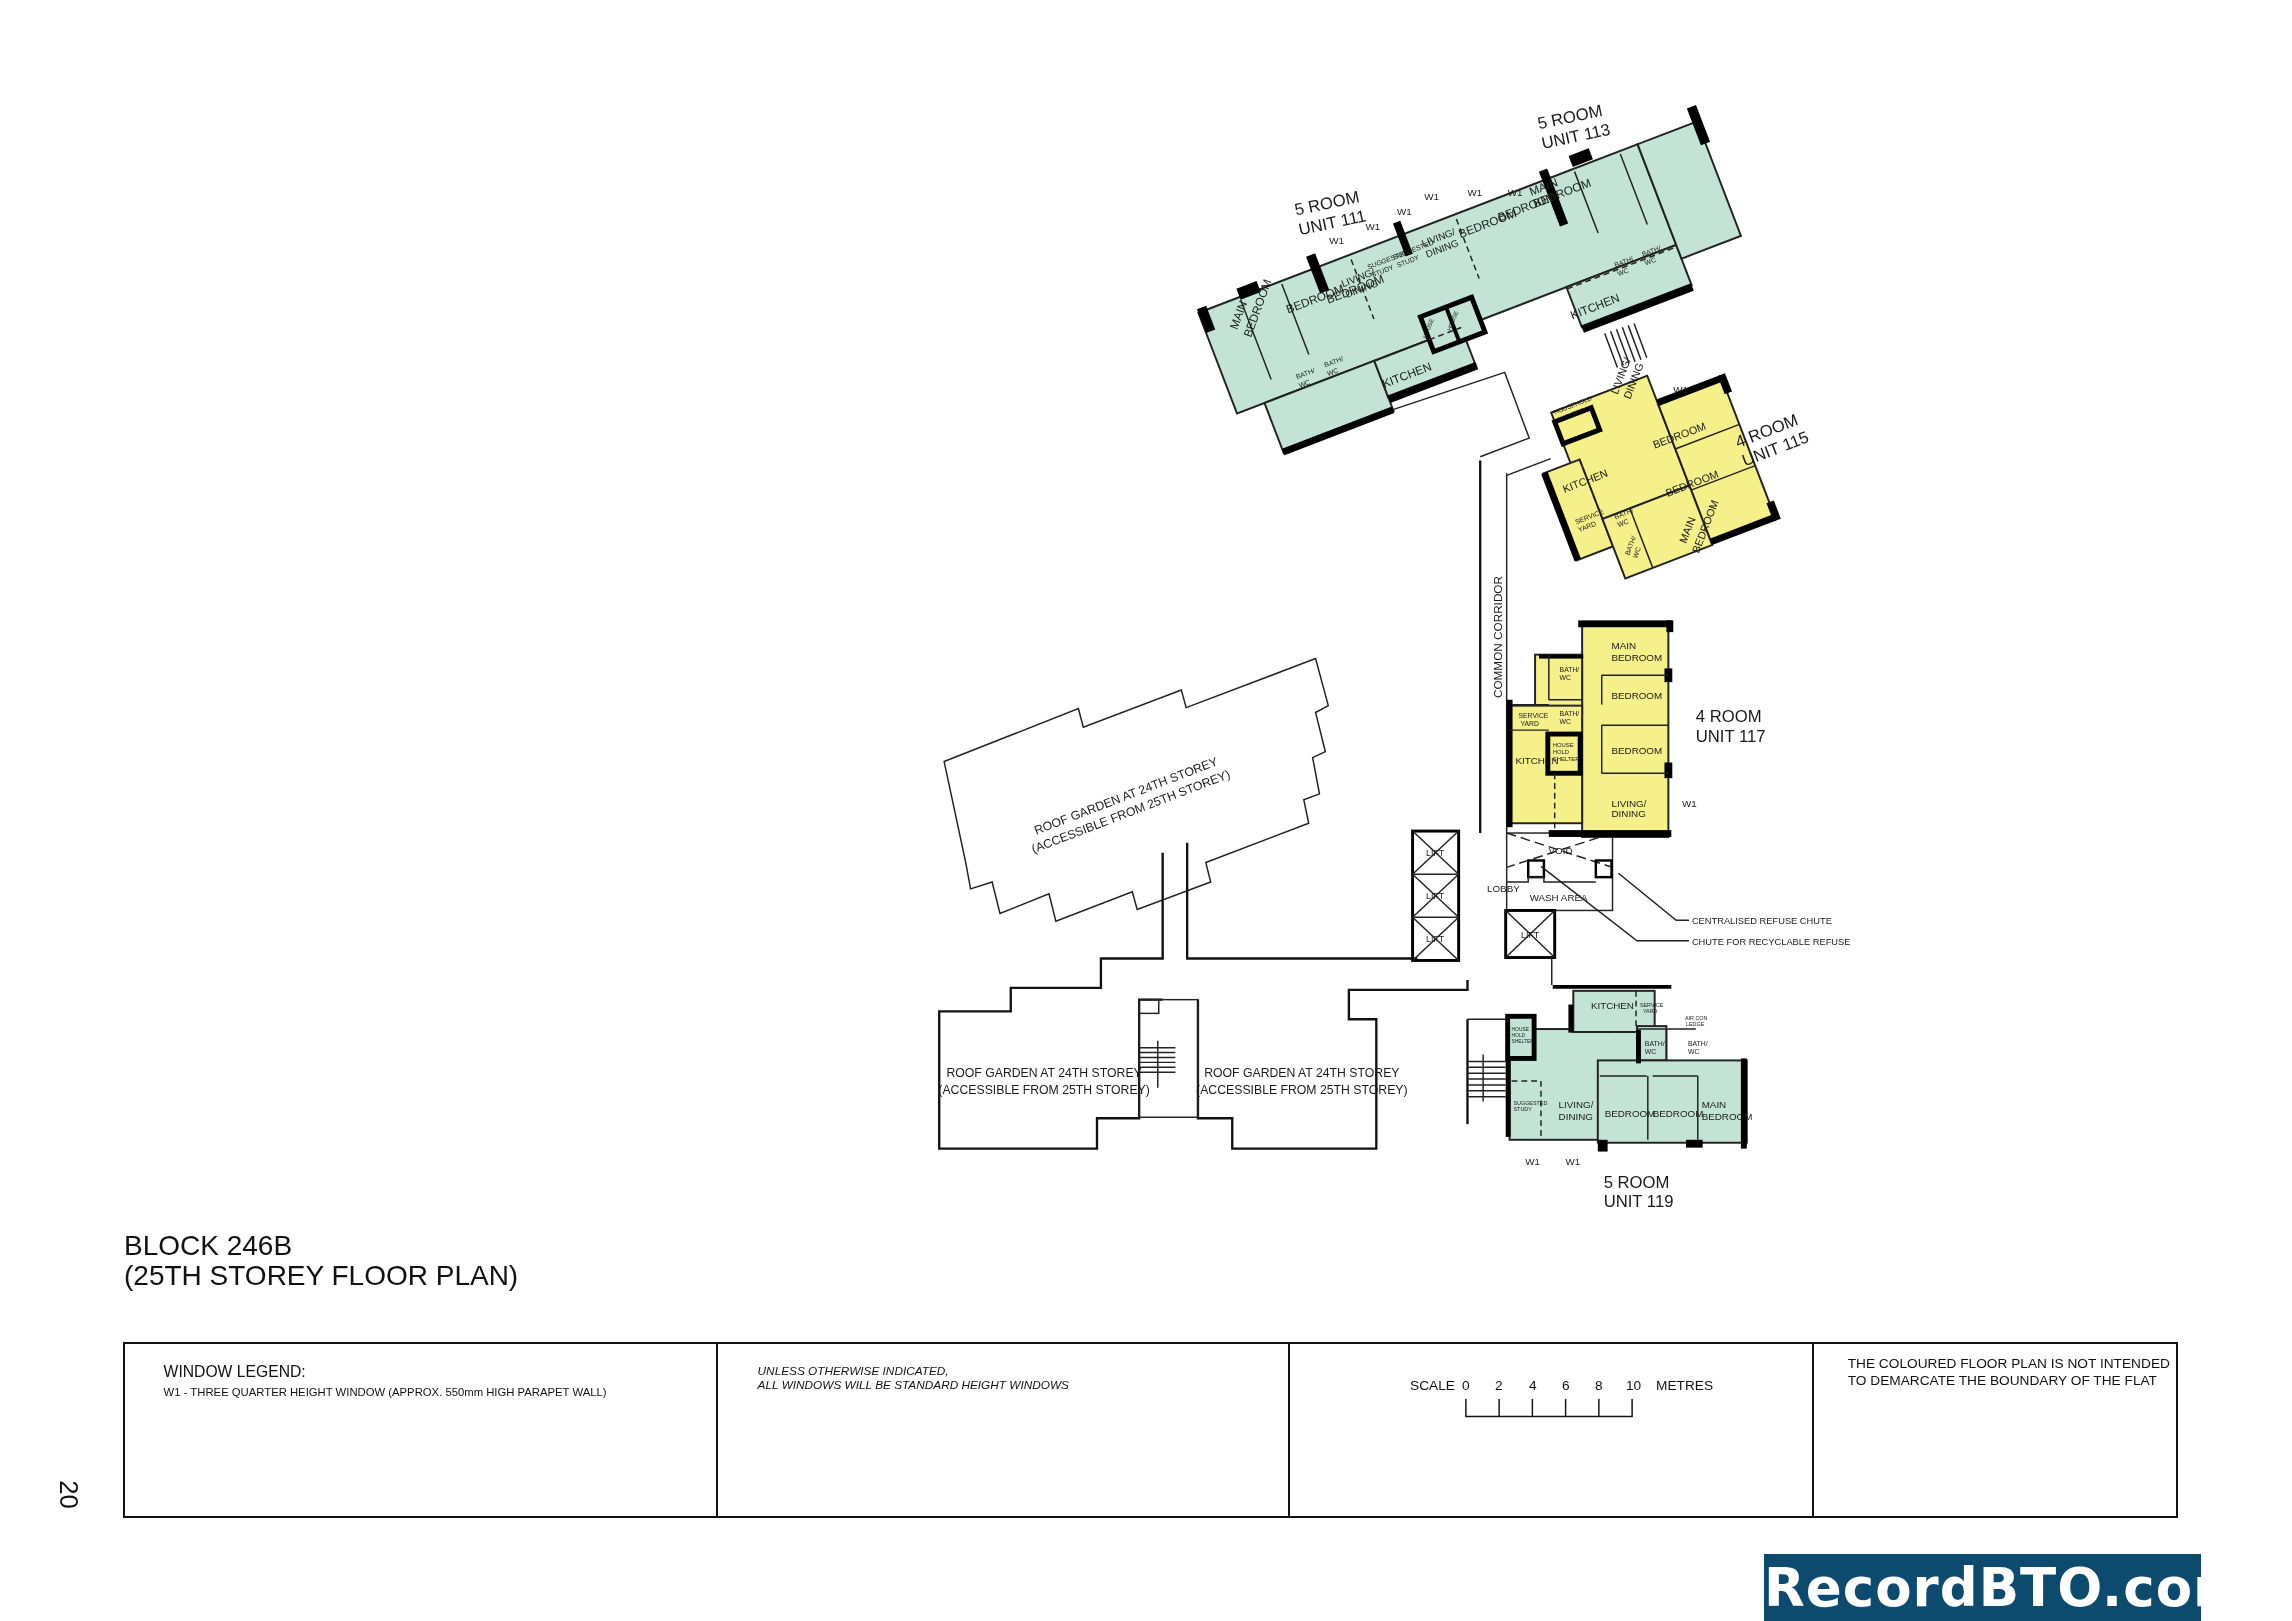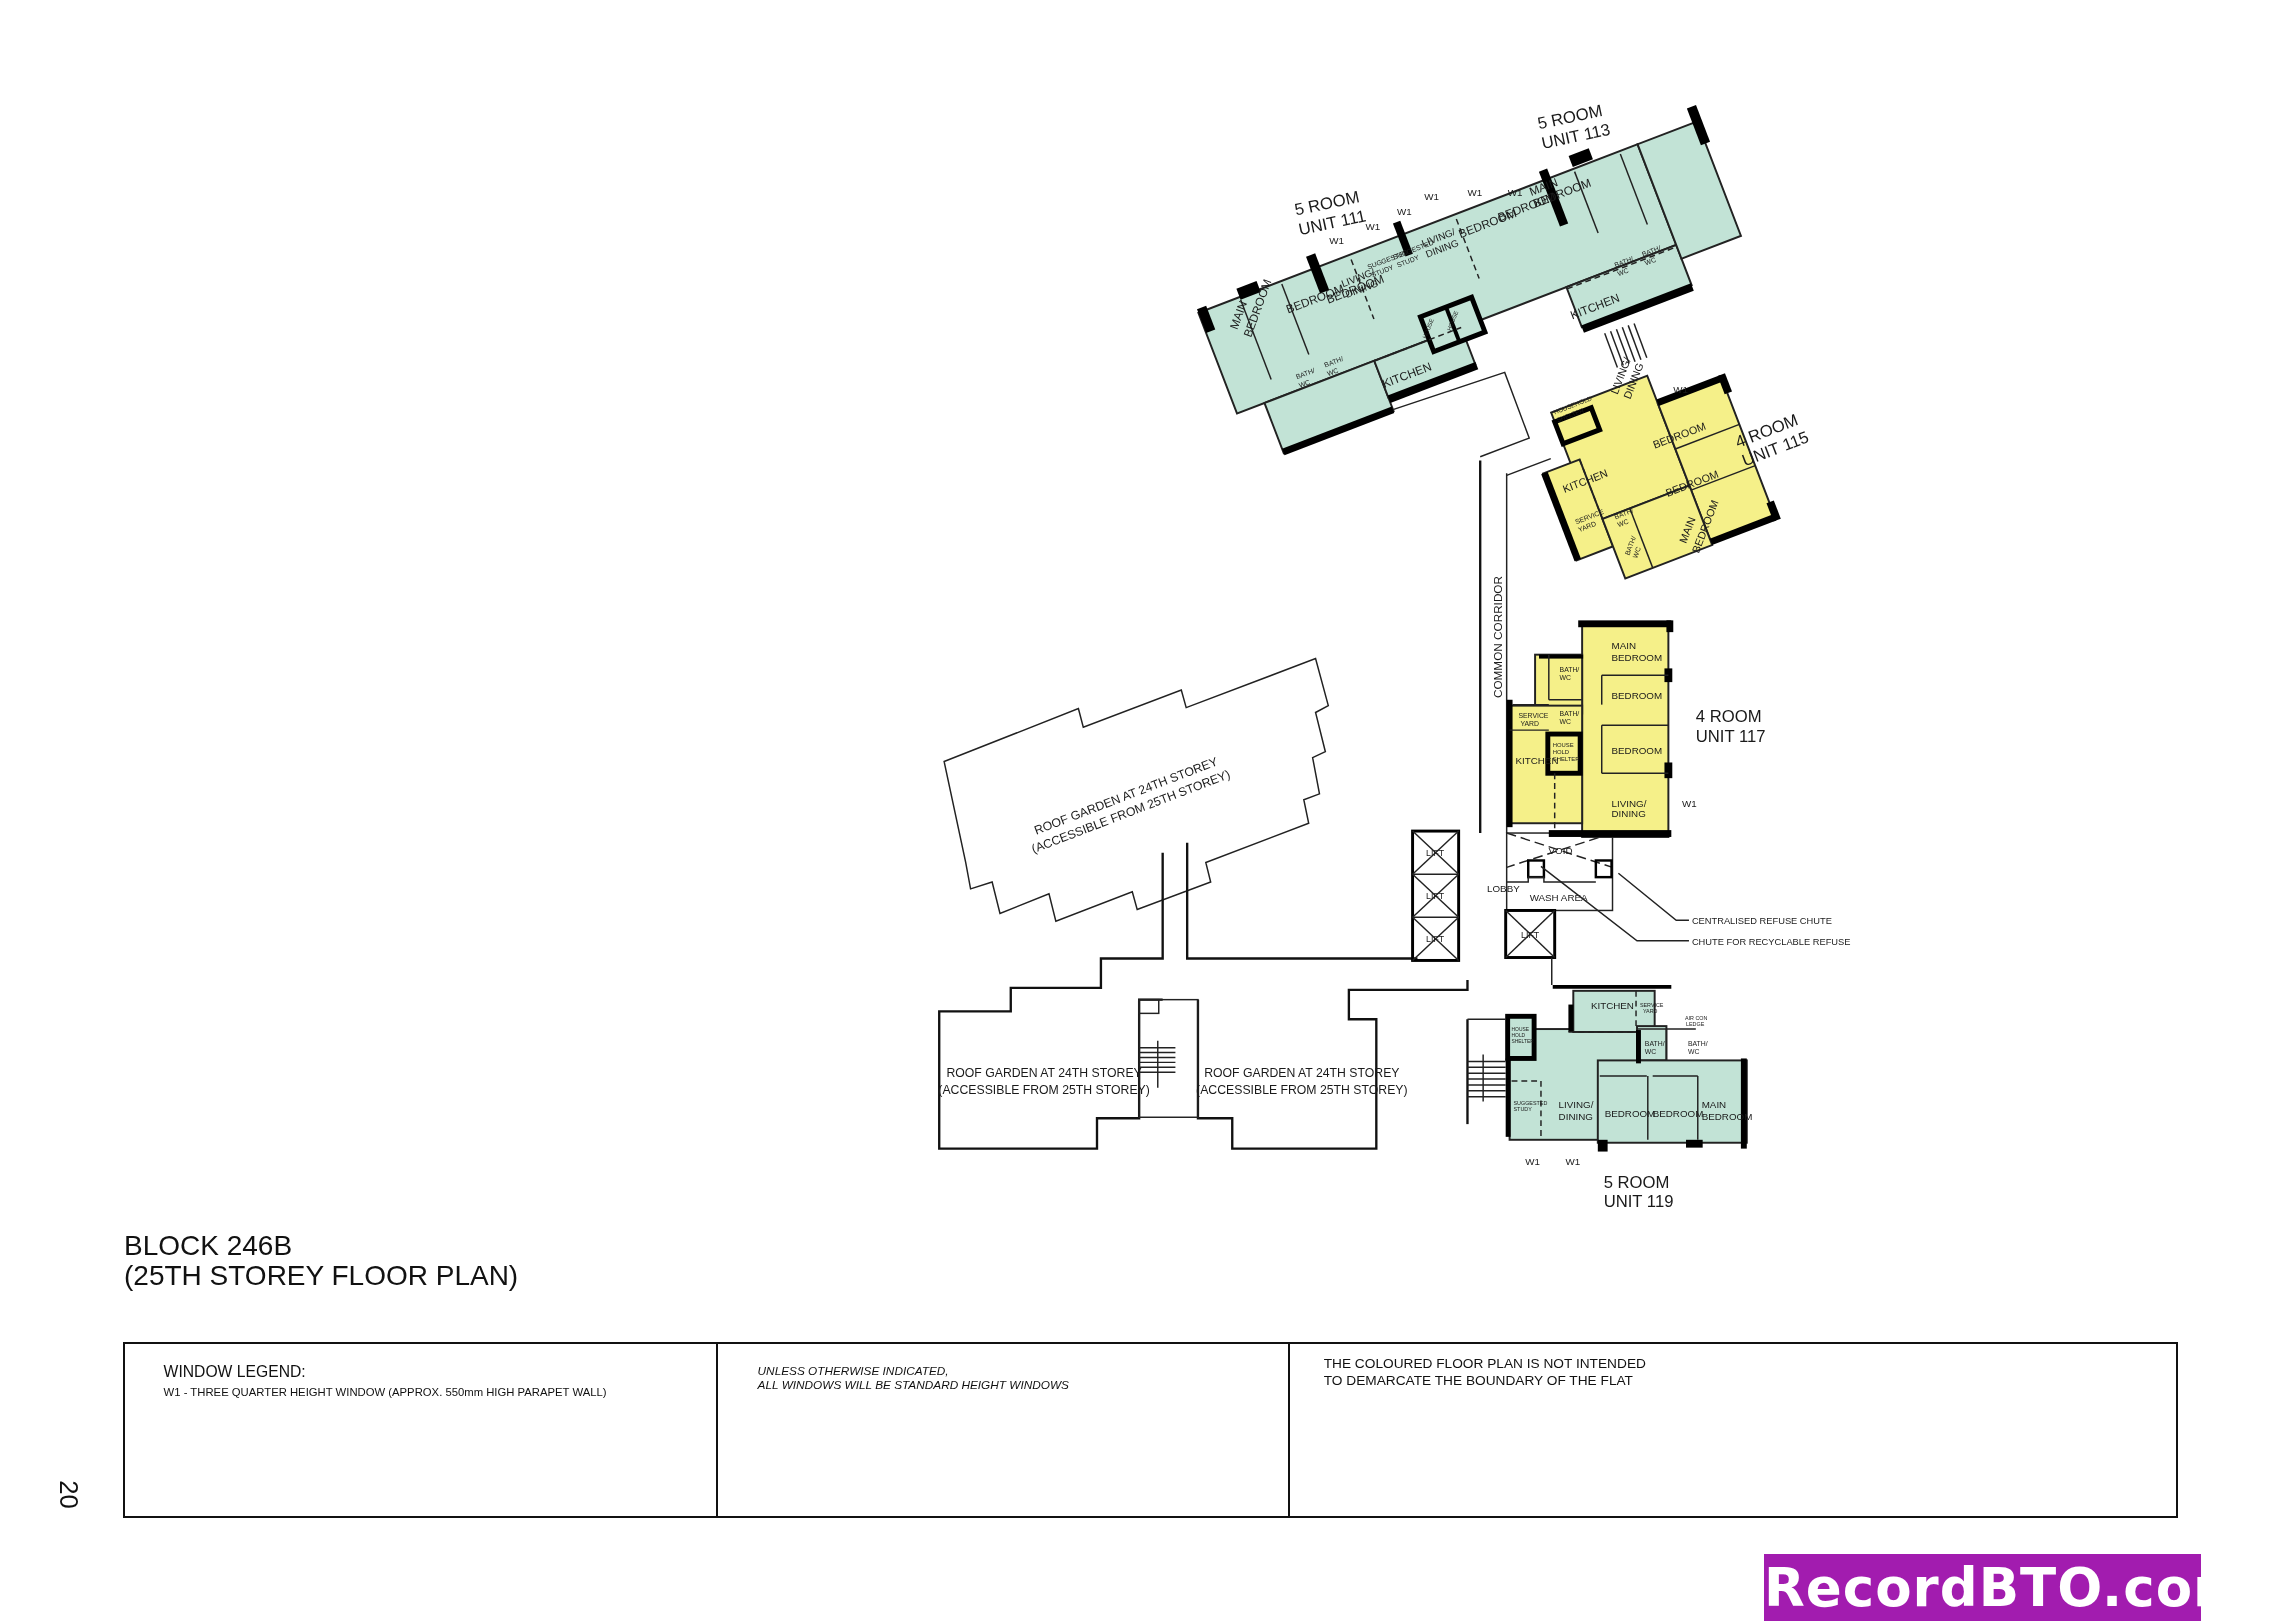--- a/index.html
+++ b/index.html
@@ -25,21 +25,21 @@
   .legend .cell:last-child { border-right: none; }
   .c1 { width: 574px; } .c2 { width: 553px; font-style: italic; } .c3 { width: 505px; } .c4 { flex: 1; }
   .leg-head { position: absolute; left: 19.6px; top: 18.6px; font-size: 15.7px; }
   .leg-sub { position: absolute; left: 19.6px; top: 42px; font-size: 11.3px; }
   .c2 .t { position: absolute; left: 20.6px; top: 19.6px; font-size: 11.8px; line-height: 14.7px; }
   .c4 .t { position: absolute; left: 14.7px; top: 11.8px; font-size: 13.7px; line-height: 16.7px; }
   .scale-lbl { position: absolute; top: 34px; font-size: 13.7px; }
   .page-num { position: absolute; left: 54px; top: 1480px; font-size: 25.5px;
               transform: rotate(90deg); transform-origin: center; }
   .brand { position: absolute; left: 1764px; top: 1554px; width: 437px; height: 68px;
-           background: #a21caf; color: #fff; font-family: "DejaVu Sans", sans-serif;
+           background: #0c4a6e; color: #fff; font-family: "DejaVu Sans", sans-serif;
            font-weight: bold; font-size: 53px; line-height: 68px; text-align: right;
            letter-spacing: 1px; }
 </style>
 </head>
 <body>
 
 <svg class="plan" width="2293" height="1621" viewBox="0 0 2339 1654">
 
   <g>
     <polygon class="thin" points="963,777 1100,723 1105,742 1205,704 1210,722 1342,672 1355,720 1342,727 1352,767 1339,773 1346,810 1330,816 1335,840 1230,880 1235,900 1160,928 1155,910 1077,940 1070,912 1020,932 1012,900 990,907 985,880"></polygon>
@@ -356,20 +356,37 @@
   <div class="cell c1">
     <div class="leg-head">WINDOW LEGEND:</div>
     <div class="leg-sub">W1 - THREE QUARTER HEIGHT WINDOW (APPROX. 550mm HIGH PARAPET WALL)</div>
   </div>
   <div class="cell c2">
     <div class="t">
       <div>UNLESS OTHERWISE INDICATED,</div>
       <div>ALL WINDOWS WILL BE STANDARD HEIGHT WINDOWS</div>
     </div>
   </div>
+  <div class="cell c3">
+    <span class="scale-lbl" style="left:101px">SCALE</span>
+    <span class="scale-lbl" style="left:153px">0</span>
+    <span class="scale-lbl" style="left:186px">2</span>
+    <span class="scale-lbl" style="left:220px">4</span>
+    <span class="scale-lbl" style="left:253px">6</span>
+    <span class="scale-lbl" style="left:286px">8</span>
+    <span class="scale-lbl" style="left:317px">10</span>
+    <span class="scale-lbl" style="left:347px">METRES</span>
+    <svg style="position:absolute;left:152px;top:53px" width="176" height="23.5" viewBox="0 0 180 24">
+      <polyline points="5,2 5,20 175,20 175,2" fill="none" stroke="#111" stroke-width="1.5"></polyline>
+      <line x1="39" y1="2" x2="39" y2="20" stroke="#111" stroke-width="1.5"></line>
+      <line x1="73" y1="2" x2="73" y2="20" stroke="#111" stroke-width="1.5"></line>
+      <line x1="107" y1="2" x2="107" y2="20" stroke="#111" stroke-width="1.5"></line>
+      <line x1="141" y1="2" x2="141" y2="20" stroke="#111" stroke-width="1.5"></line>
+    </svg>
+  </div>
   <div class="cell c4">
     <div class="t">
       <div>THE COLOURED FLOOR PLAN IS NOT INTENDED</div>
       <div>TO DEMARCATE THE BOUNDARY OF THE FLAT</div>
     </div>
   </div>
 </div>
 
 <div class="page-num">20</div>
 

